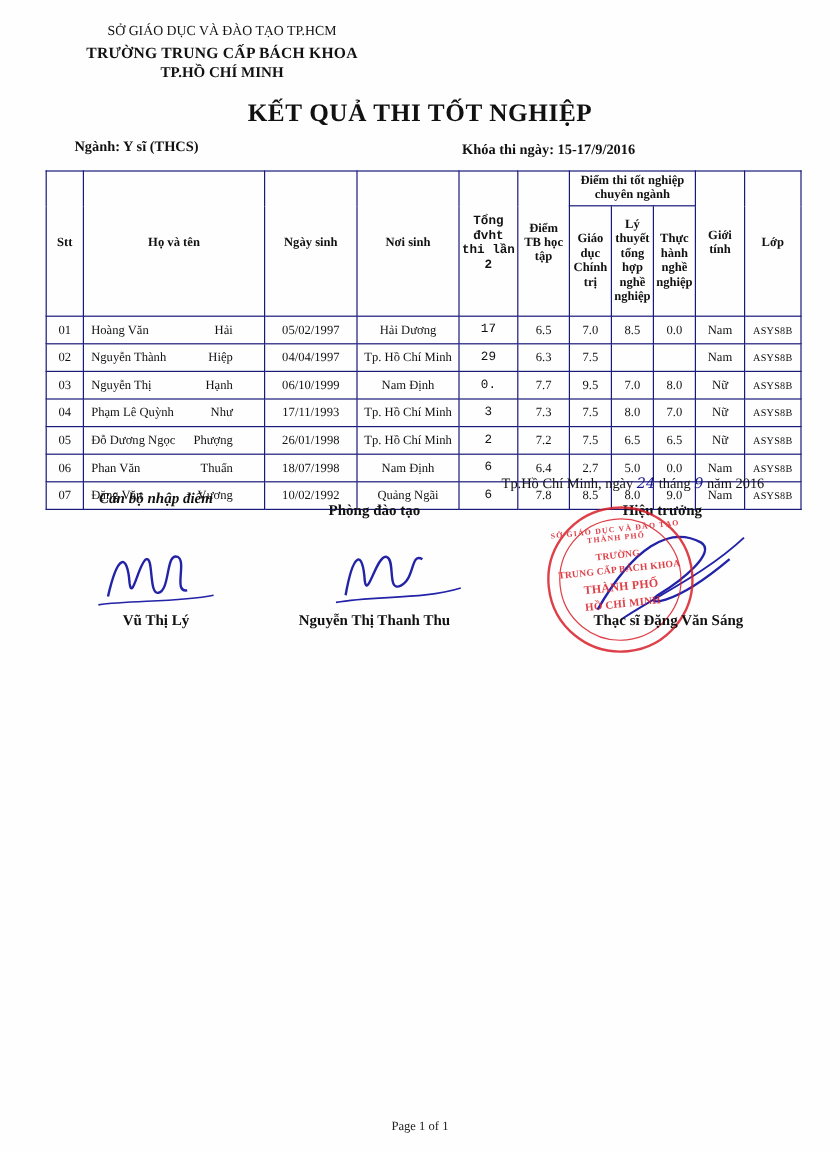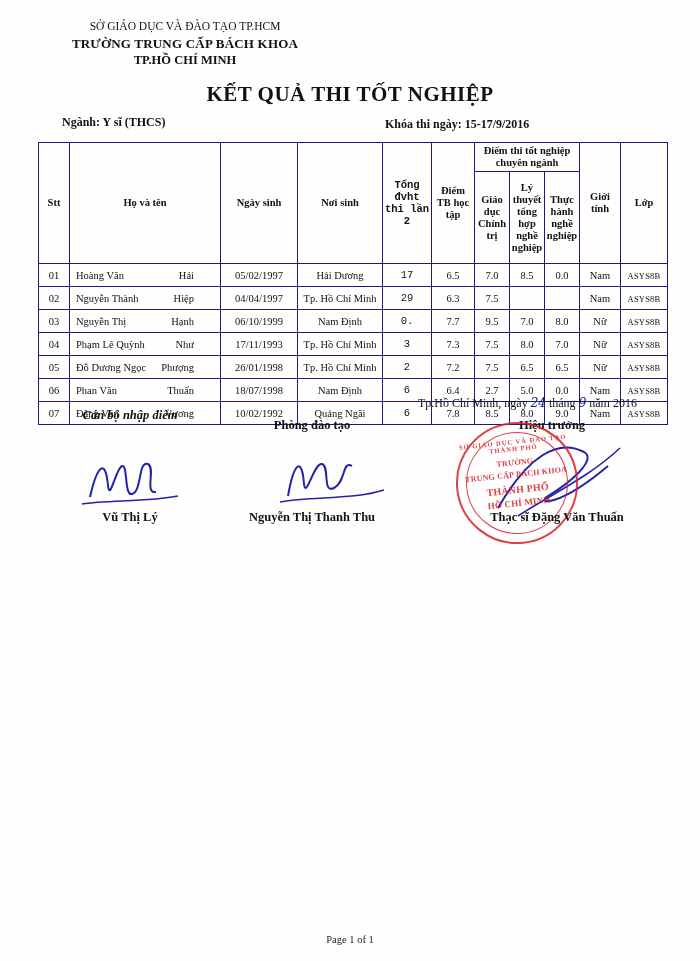--- a/index.html
+++ b/index.html
@@ -444,17 +444,17 @@
       <div class="stamp-inner"></div>
       <div class="stamp-arc">SỞ GIÁO DỤC VÀ ĐÀO TẠO THÀNH PHỐ</div>
       <div class="stamp-text st-1">TRƯỜNG</div>
       <div class="stamp-text st-2">TRUNG CẤP BÁCH KHOA</div>
       <div class="stamp-text st-3">THÀNH PHỐ</div>
       <div class="stamp-text st-4">HỒ CHÍ MINH</div>
     </div>
 
     <div class="sig-name-1 sig-name">Vũ Thị Lý</div>
     <div class="sig-name-2 sig-name">Nguyễn Thị Thanh Thu</div>
-    <div class="sig-name-3 sig-name">Thạc sĩ Đặng Văn Thuấn</div>
+    <div class="sig-name-3 sig-name">Thạc sĩ Đặng Văn Sáng</div>
   </div>
 
   <div class="footer">Page 1 of 1</div>
 </div>
 
 </body></html>

